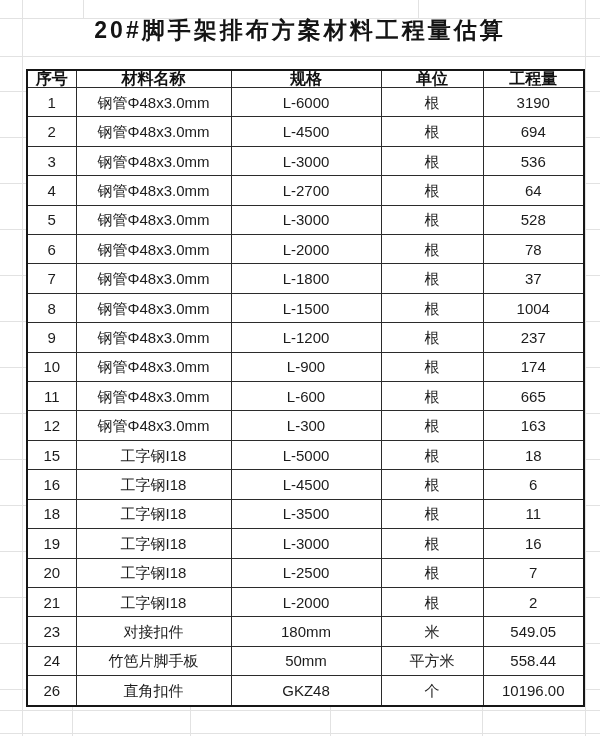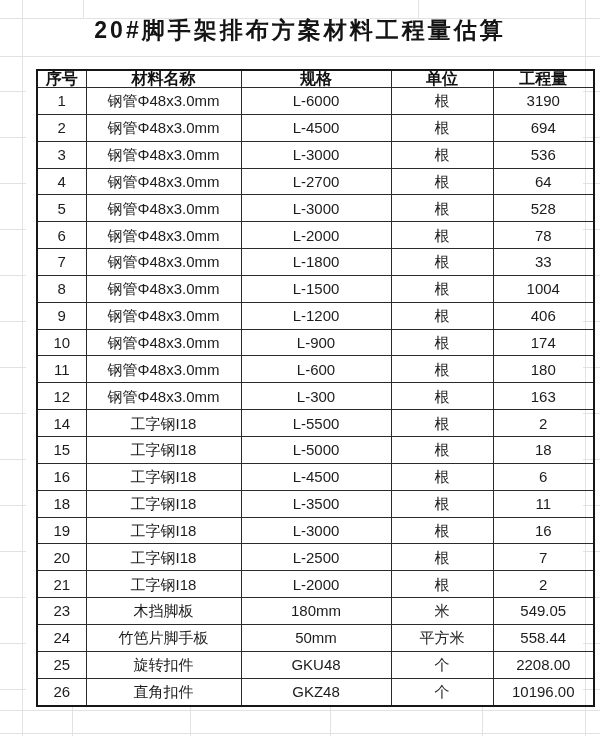--- a/index.html
+++ b/index.html
@@ -21,21 +21,21 @@
     text-align: center;
     font-size: 23px;
     font-weight: bold;
     color: #141414;
     letter-spacing: 3px;
     white-space: nowrap;
   }
 
   table.materials {
     position: absolute;
-    left: 36px; top: 69px;
+    left: 26px; top: 69px;
     width: 557px; height: 638px;
     border-collapse: collapse;
     table-layout: fixed;
     border: 2px solid #161616;
   }
   table.materials th,
   table.materials td {
     border: 1px solid #2b2b2b;
     text-align: center;
     vertical-align: middle;
@@ -164,128 +164,114 @@
         <td>钢管Φ48x3.0mm</td>
         <td>L-2000</td>
         <td>根</td>
         <td>78</td>
       </tr>
       <tr>
         <td>7</td>
         <td>钢管Φ48x3.0mm</td>
         <td>L-1800</td>
         <td>根</td>
-        <td>33</td>
+        <td>37</td>
       </tr>
       <tr>
         <td>8</td>
         <td>钢管Φ48x3.0mm</td>
         <td>L-1500</td>
         <td>根</td>
         <td>1004</td>
       </tr>
       <tr>
         <td>9</td>
         <td>钢管Φ48x3.0mm</td>
         <td>L-1200</td>
         <td>根</td>
-        <td>406</td>
+        <td>237</td>
       </tr>
       <tr>
         <td>10</td>
         <td>钢管Φ48x3.0mm</td>
         <td>L-900</td>
         <td>根</td>
         <td>174</td>
       </tr>
       <tr>
         <td>11</td>
         <td>钢管Φ48x3.0mm</td>
         <td>L-600</td>
         <td>根</td>
-        <td>180</td>
+        <td>665</td>
       </tr>
       <tr>
         <td>12</td>
         <td>钢管Φ48x3.0mm</td>
         <td>L-300</td>
         <td>根</td>
         <td>163</td>
       </tr>
       <tr>
-        <td>14</td>
-        <td>工字钢I18</td>
-        <td>L-5500</td>
+        <td>15</td>
+        <td>工字钢I18</td>
+        <td>L-5000</td>
+        <td>根</td>
+        <td>18</td>
+      </tr>
+      <tr>
+        <td>16</td>
+        <td>工字钢I18</td>
+        <td>L-4500</td>
+        <td>根</td>
+        <td>6</td>
+      </tr>
+      <tr>
+        <td>18</td>
+        <td>工字钢I18</td>
+        <td>L-3500</td>
+        <td>根</td>
+        <td>11</td>
+      </tr>
+      <tr>
+        <td>19</td>
+        <td>工字钢I18</td>
+        <td>L-3000</td>
+        <td>根</td>
+        <td>16</td>
+      </tr>
+      <tr>
+        <td>20</td>
+        <td>工字钢I18</td>
+        <td>L-2500</td>
+        <td>根</td>
+        <td>7</td>
+      </tr>
+      <tr>
+        <td>21</td>
+        <td>工字钢I18</td>
+        <td>L-2000</td>
         <td>根</td>
         <td>2</td>
       </tr>
       <tr>
-        <td>15</td>
-        <td>工字钢I18</td>
-        <td>L-5000</td>
-        <td>根</td>
-        <td>18</td>
-      </tr>
-      <tr>
-        <td>16</td>
-        <td>工字钢I18</td>
-        <td>L-4500</td>
-        <td>根</td>
-        <td>6</td>
-      </tr>
-      <tr>
-        <td>18</td>
-        <td>工字钢I18</td>
-        <td>L-3500</td>
-        <td>根</td>
-        <td>11</td>
-      </tr>
-      <tr>
-        <td>19</td>
-        <td>工字钢I18</td>
-        <td>L-3000</td>
-        <td>根</td>
-        <td>16</td>
-      </tr>
-      <tr>
-        <td>20</td>
-        <td>工字钢I18</td>
-        <td>L-2500</td>
-        <td>根</td>
-        <td>7</td>
-      </tr>
-      <tr>
-        <td>21</td>
-        <td>工字钢I18</td>
-        <td>L-2000</td>
-        <td>根</td>
-        <td>2</td>
-      </tr>
-      <tr>
         <td>23</td>
-        <td>木挡脚板</td>
+        <td>对接扣件</td>
         <td>180mm</td>
         <td>米</td>
         <td>549.05</td>
       </tr>
       <tr>
         <td>24</td>
         <td>竹笆片脚手板</td>
         <td>50mm</td>
         <td>平方米</td>
         <td>558.44</td>
       </tr>
       <tr>
-        <td>25</td>
-        <td>旋转扣件</td>
-        <td>GKU48</td>
-        <td>个</td>
-        <td>2208.00</td>
-      </tr>
-      <tr>
         <td>26</td>
         <td>直角扣件</td>
         <td>GKZ48</td>
         <td>个</td>
         <td>10196.00</td>
       </tr>
     </tbody>
 </table>
 
 </body></html>

